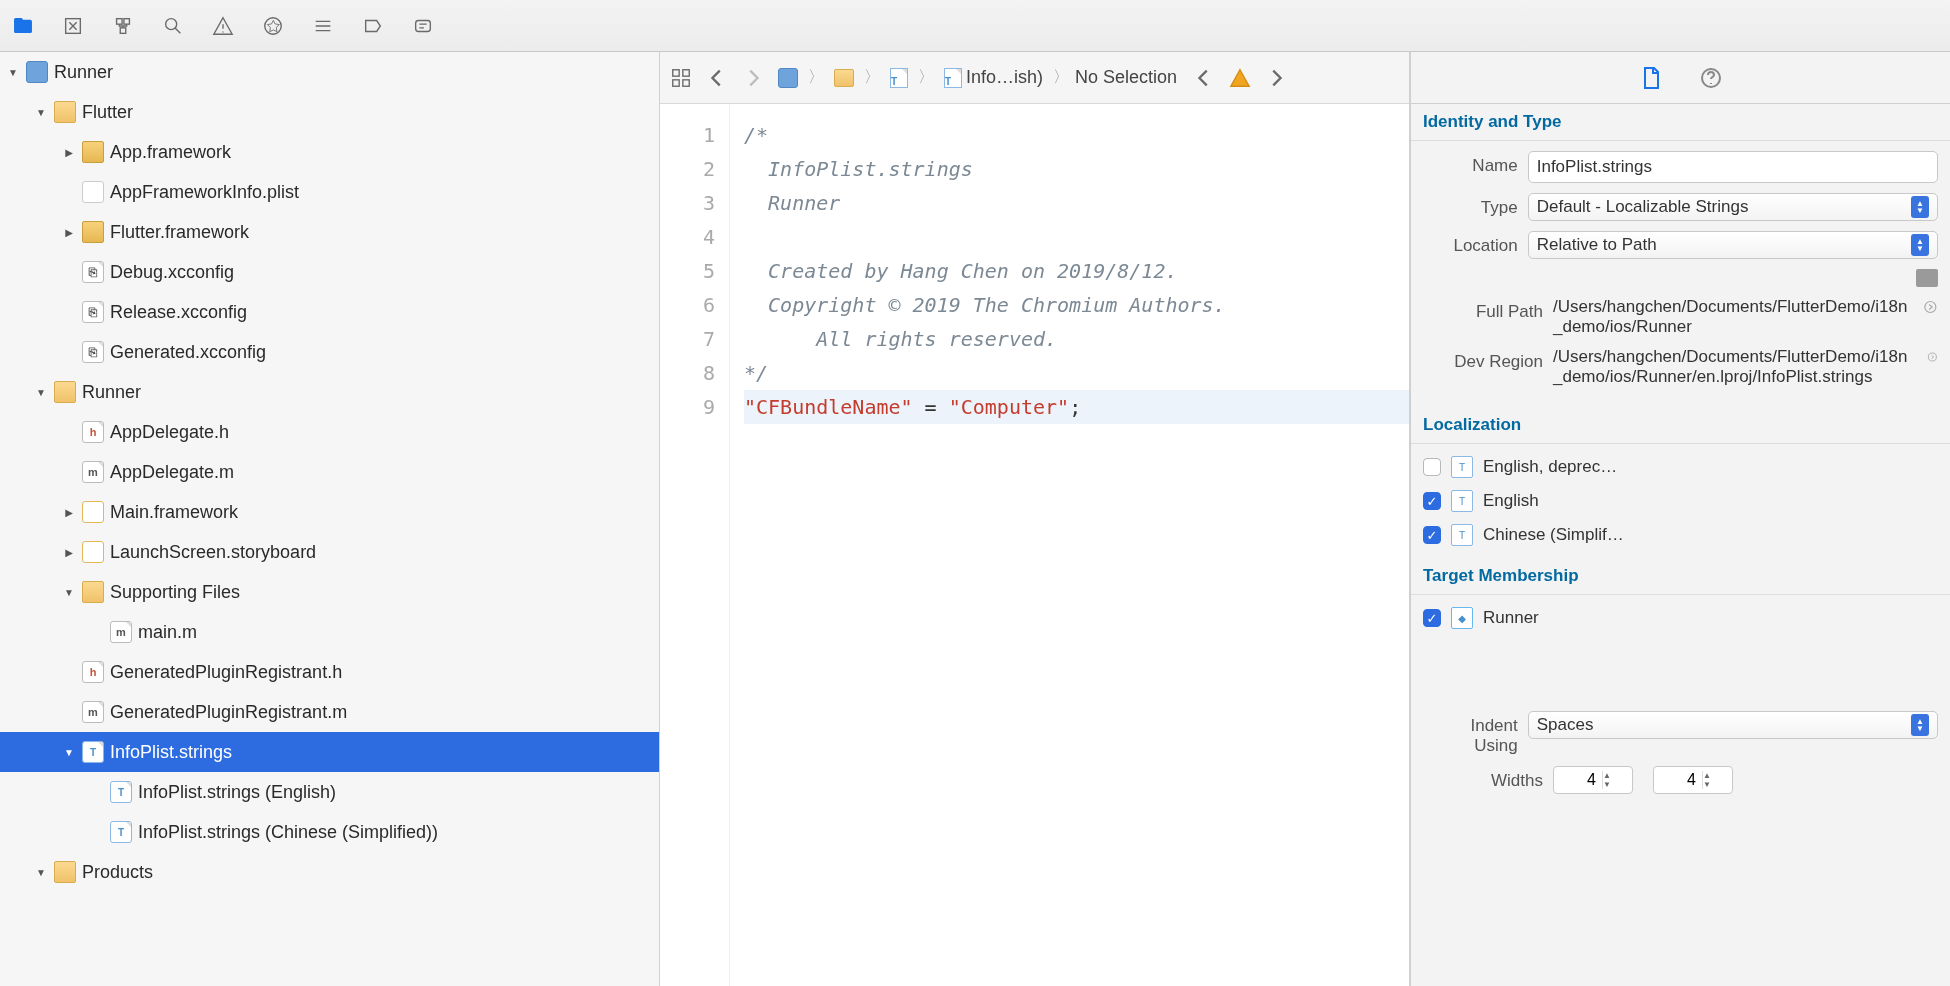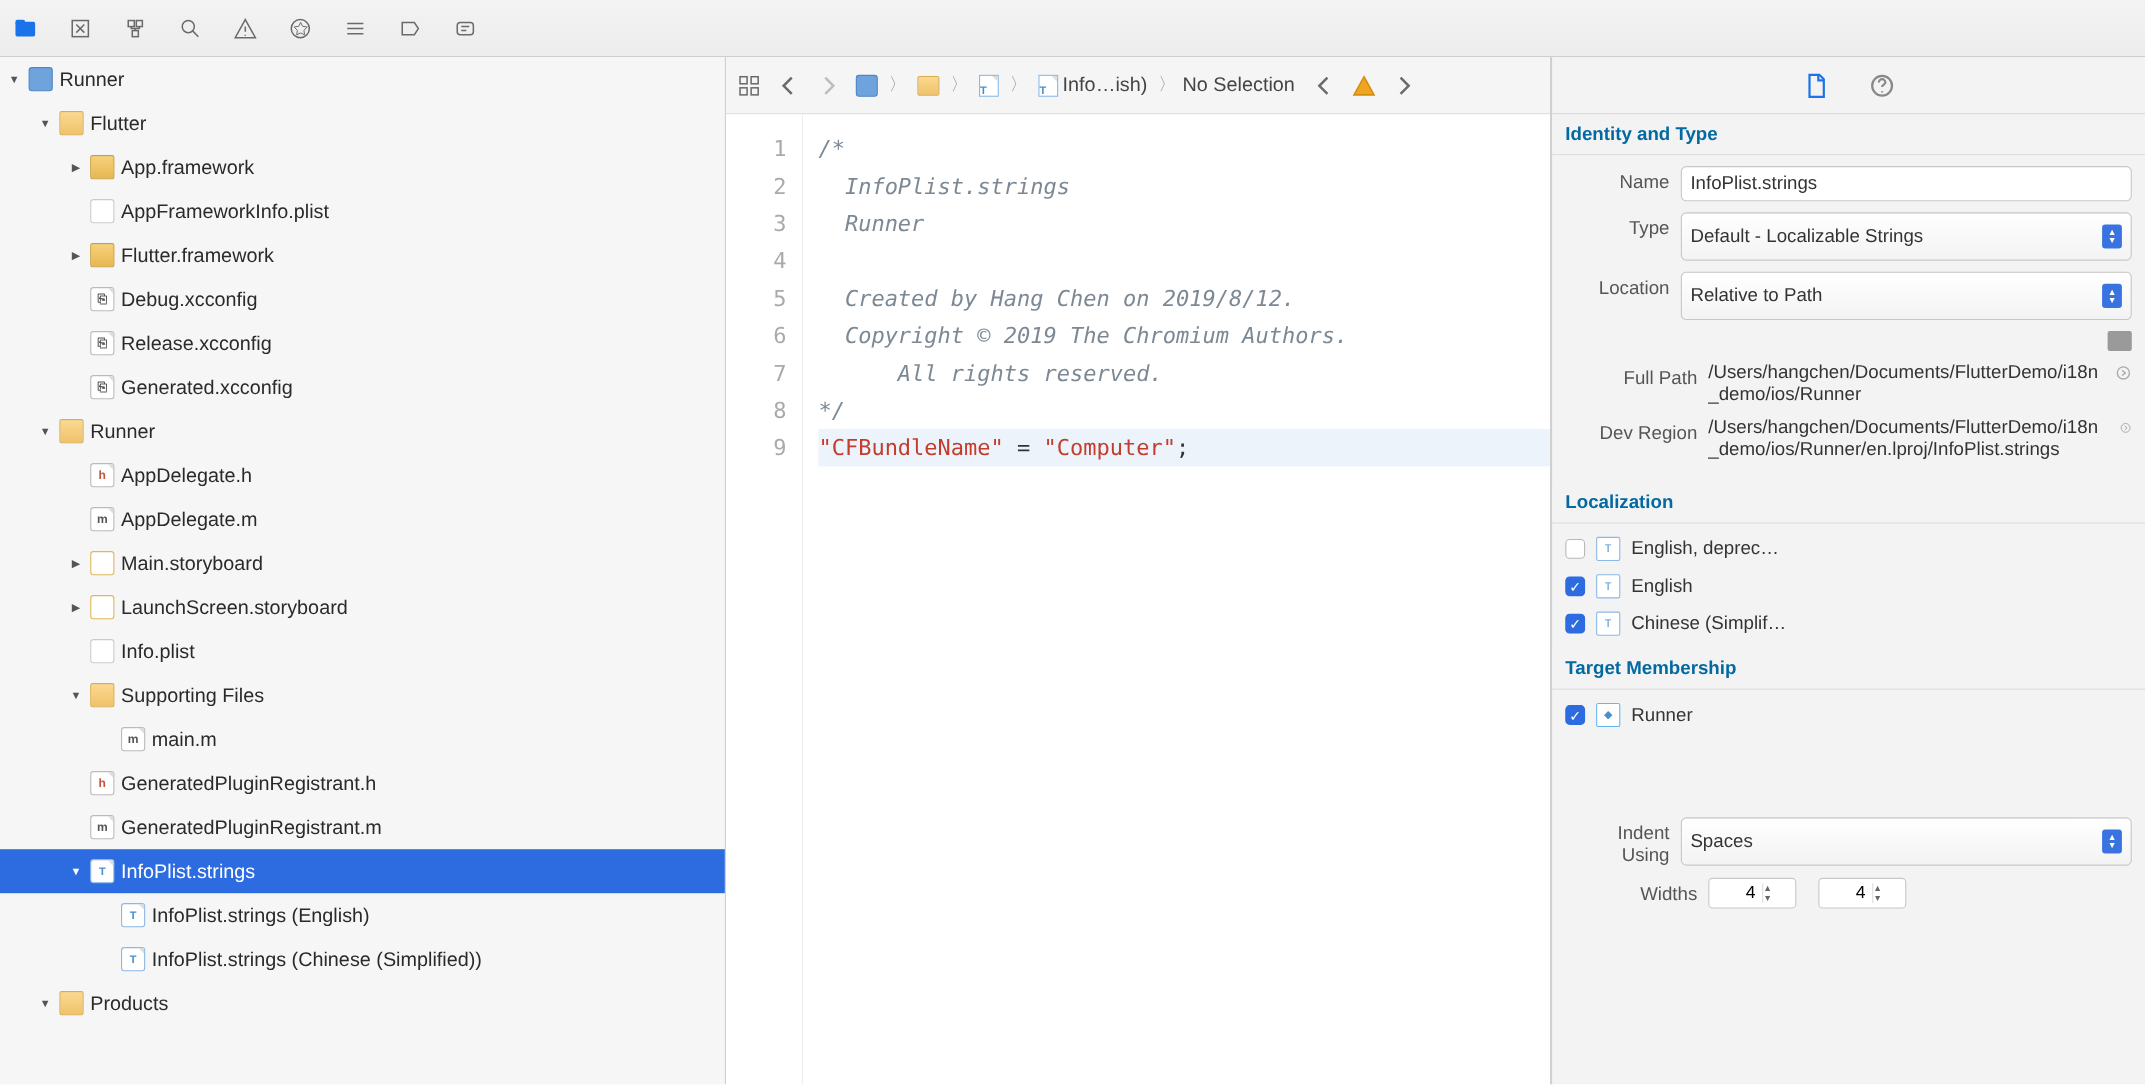--- a/index.html
+++ b/index.html
@@ -163,21 +163,21 @@
 .text-input {
   width:100%; height:32px;
   border:1px solid #c8c8c8;
   border-radius:5px;
   padding:0 8px;
   background:#fff;
   font-size:17px;
   color:#333;
 }
 .select {
-  width:100%; height:44px;
+  width:100%; height:28px;
   border:1px solid #c8c8c8;
   border-radius:5px;
   padding:0 8px;
   background:linear-gradient(#fff,#f3f3f3);
   display:flex; align-items:center; justify-content:space-between;
   font-size:17px;
 }
 .select .arrow {
   width:18px; height:22px;
   background:#3873e0;
@@ -322,31 +322,26 @@
       <div class="tree-row" style="padding-left: 62px;">
         <span class="disclosure" style="font-size: 10px;">&nbsp;</span>
         <span class="fileicon doc m">
           <span class="letter">m</span>
         </span>
         <span>AppDelegate.m</span>
       </div>
       <div class="tree-row" style="padding-left: 62px;">
         <span class="disclosure" style="font-size: 10px;">▶</span>
         <span class="fileicon storyboard"></span>
-        <span>Main.storyboard</span>
+        <span>Main.framework</span>
       </div>
       <div class="tree-row" style="padding-left: 62px;">
         <span class="disclosure" style="font-size: 10px;">▶</span>
         <span class="fileicon storyboard"></span>
         <span>LaunchScreen.storyboard</span>
-      </div>
-      <div class="tree-row" style="padding-left: 62px;">
-        <span class="disclosure" style="font-size: 10px;">&nbsp;</span>
-        <span class="fileicon plist"></span>
-        <span>Info.plist</span>
       </div>
       <div class="tree-row" style="padding-left: 62px;">
         <span class="disclosure" style="font-size: 10px;">▼</span>
         <span class="fileicon folder"></span>
         <span>Supporting Files</span>
       </div>
       <div class="tree-row" style="padding-left: 90px;">
         <span class="disclosure" style="font-size: 10px;">&nbsp;</span>
         <span class="fileicon doc m">
           <span class="letter">m</span>

